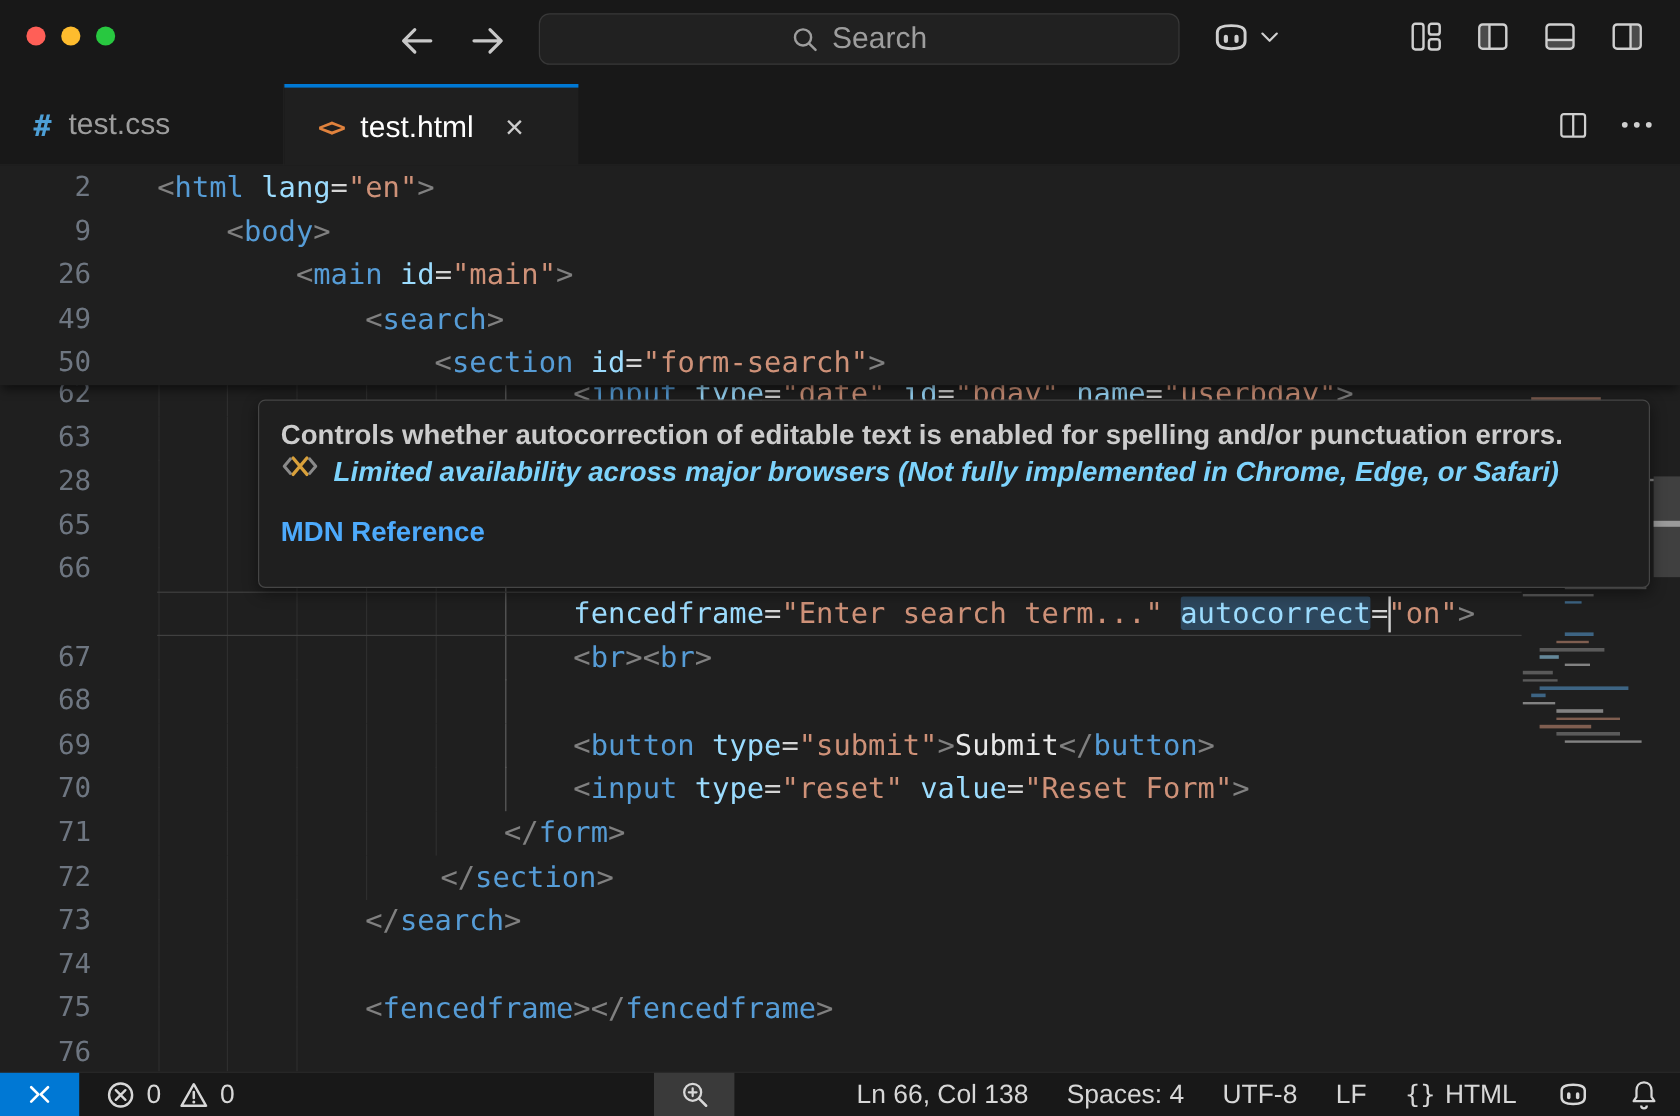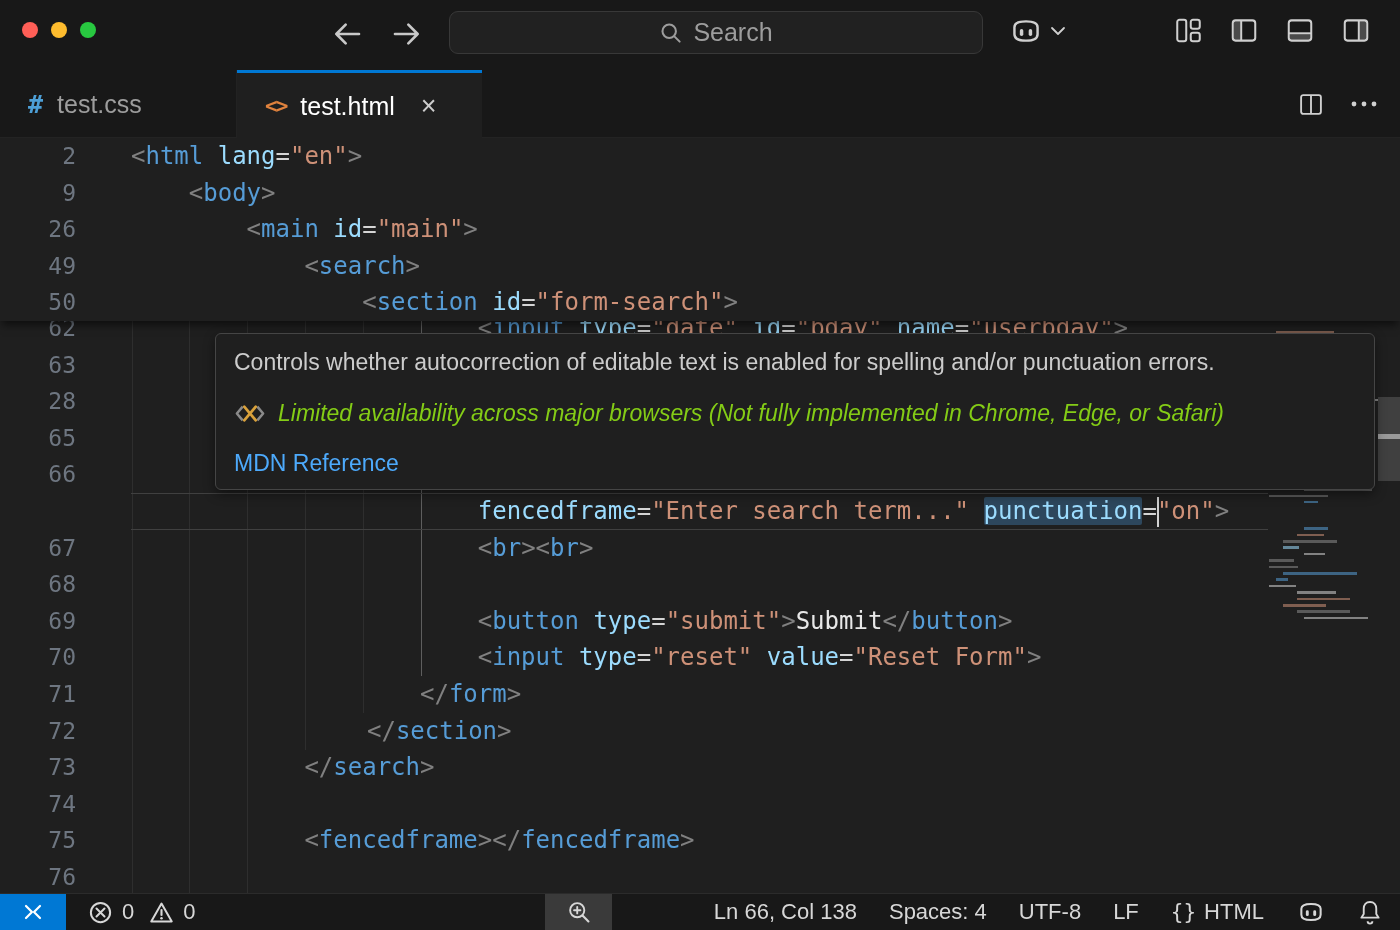--- a/index.html
+++ b/index.html
@@ -48,23 +48,23 @@
   .caret{position:absolute;width:2px;height:30px;background:#d0d0d0;}
   .sticky{position:absolute;left:0;top:0;width:1400px;height:183px;background:#1f1f1f;z-index:8;
           box-shadow:0 6px 8px -2px rgba(0,0,0,.55);}
   .minimap{position:absolute;left:1265px;top:2px;width:110px;z-index:1;}
   .scrollbar-handle{position:absolute;left:1378px;top:259px;width:22px;height:84px;background:rgba(125,125,125,.35);}
   .overview-cursor{position:absolute;left:1378px;top:296px;width:22px;height:5px;background:#9a9a9a;}
 
   
   .tooltip{position:absolute;left:215px;top:195px;width:1160px;height:157px;background:#1f1f1f;
            border:1px solid #454545;border-radius:6px;z-index:10;box-shadow:0 4px 12px rgba(0,0,0,.45);
-           padding:12px 18px;font-size:23px;color:#cccccc;}
+           padding:12px 18px;font-size:23px;color:#cccccc;font-weight:bold;}
   .tt-desc{margin:0 0 0 0;line-height:32px;}
-  .tt-avail{display:flex;align-items:center;gap:12px;margin-top:20px;font-style:italic;color:#84cc16;line-height:30px;}
+  .tt-avail{display:flex;gap:12px;font-style:italic;color:#7dd3fc;line-height:30px;}
   .tt-link{margin-top:22px;color:#4daafc;cursor:pointer;width:fit-content;}
 
   
   .statusbar{position:absolute;left:0;top:893px;width:100%;height:37px;background:#181818;
              border-top:1px solid #2b2b2b;font-size:22px;color:#d7d7d7;}
   .remote{position:absolute;left:0;top:0;width:66px;height:36px;background:#0078d4;display:flex;
           align-items:center;justify-content:center;cursor:pointer;}
   .problems{position:absolute;left:88px;top:0;height:36px;display:flex;align-items:center;gap:9px;cursor:pointer;}
   .zoombtn{position:absolute;left:545px;top:0;width:67px;height:36px;background:#3a3a3a;display:flex;
            align-items:center;justify-content:center;cursor:pointer;}
@@ -273,21 +273,21 @@
         <div class="row" style="top: 282px;">
           <span class="ln">65</span>
           <span class="code" style="left: 477.776px;"></span>
         </div>
         <div class="row" style="top: 318px;">
           <span class="ln">66</span>
           <span class="code" style="left: 477.776px;"></span>
         </div>
         <div class="row" style="top: 355px;">
           <span class="ln"></span>
-          <span class="code" style="left: 477.776px;"><span class="tk-a">fencedframe</span><span class="tk-e">=</span><span class="tk-v">"Enter search term..."</span><span class="tk-s"> </span><span class="tk-hl">punctuation</span><span class="tk-e">=</span><span class="tk-v">"on"</span><span class="tk-p">&gt;</span></span>
+          <span class="code" style="left: 477.776px;"><span class="tk-a">fencedframe</span><span class="tk-e">=</span><span class="tk-v">"Enter search term..."</span><span class="tk-s"> </span><span class="tk-hl">autocorrect</span><span class="tk-e">=</span><span class="tk-v">"on"</span><span class="tk-p">&gt;</span></span>
         </div>
         <div class="row" style="top: 392px;">
           <span class="ln">67</span>
           <span class="code" style="left: 477.776px;"><span class="tk-p">&lt;</span><span class="tk-t">br</span><span class="tk-p">&gt;</span><span class="tk-p">&lt;</span><span class="tk-t">br</span><span class="tk-p">&gt;</span></span>
         </div>
         <div class="row" style="top: 428px;">
           <span class="ln">68</span>
           <span class="code" style="left: 477.776px;"></span>
         </div>
         <div class="row" style="top: 465px;">

